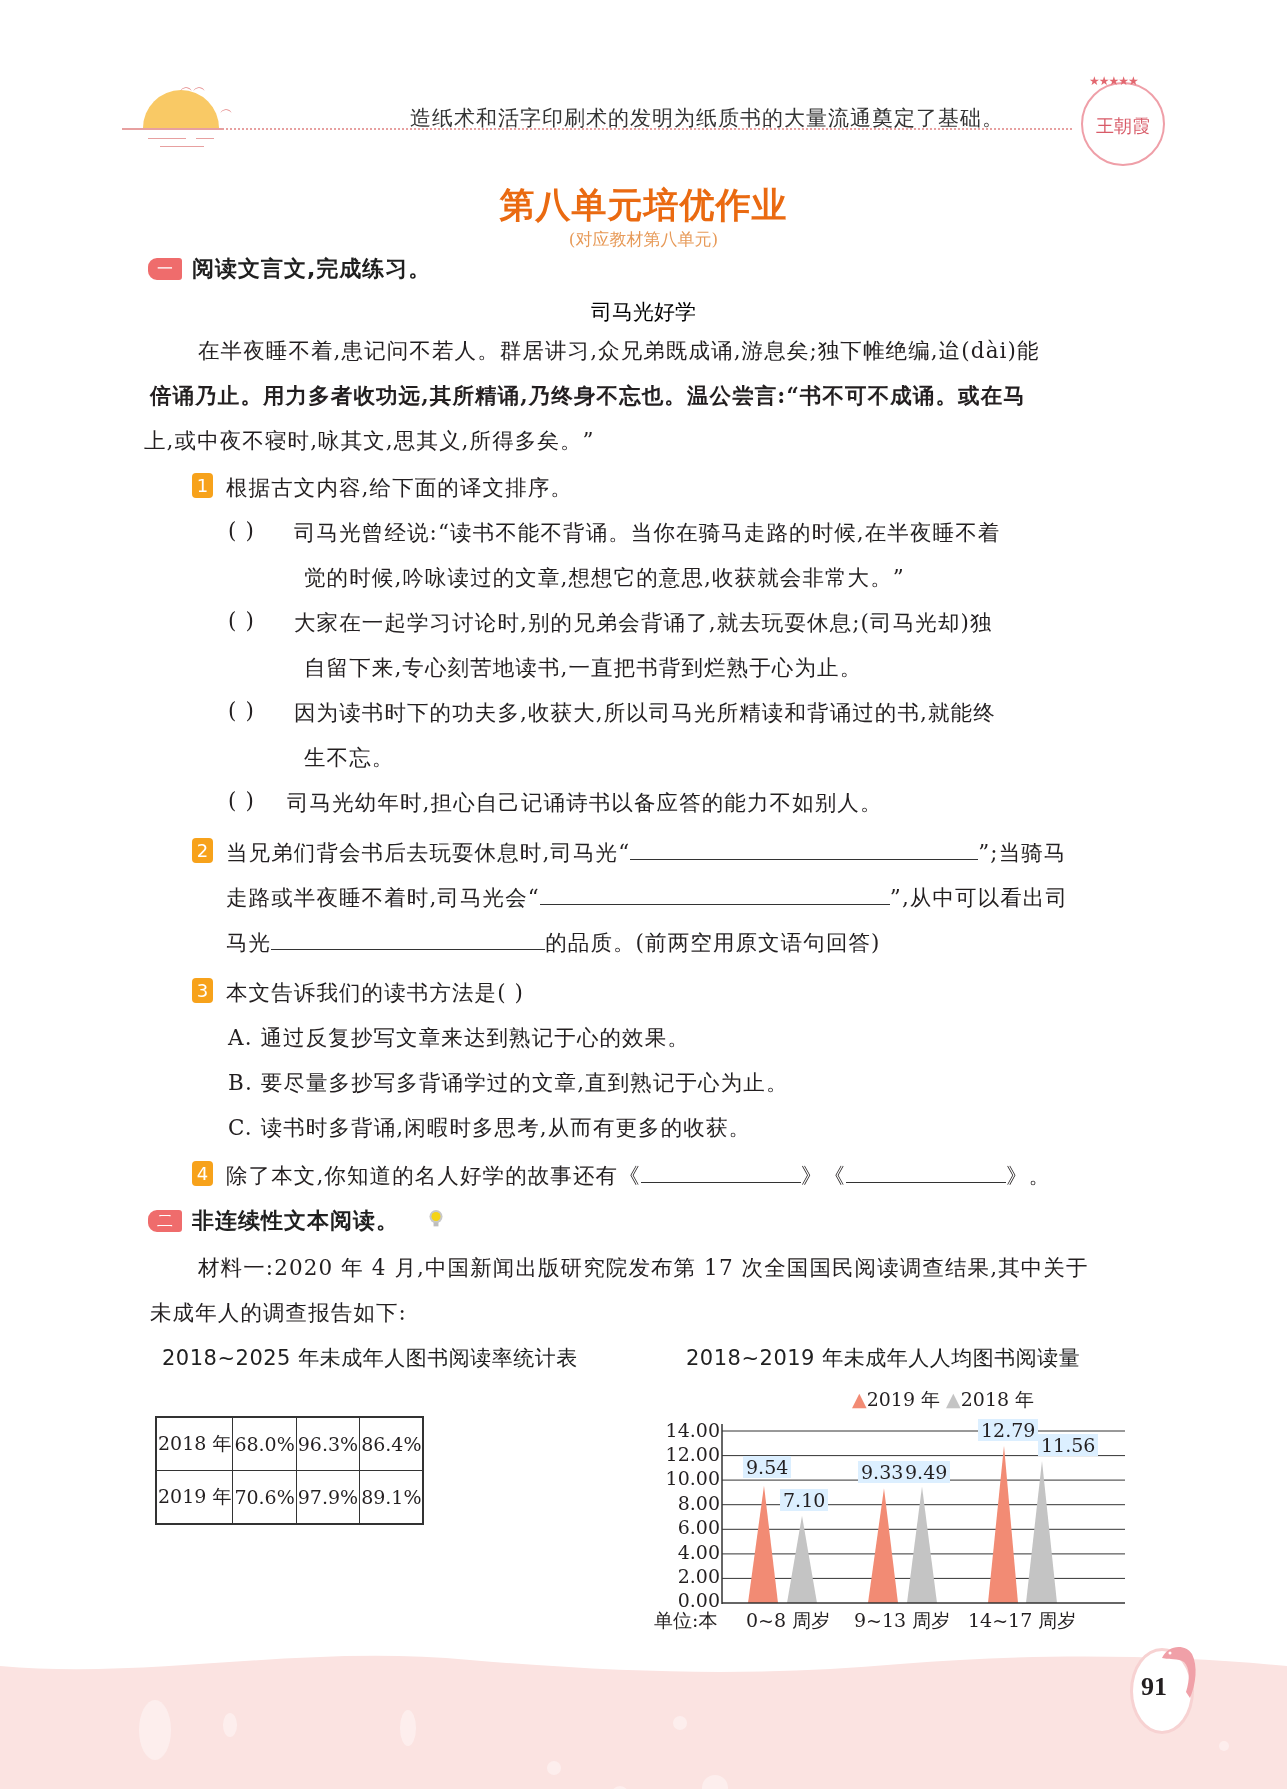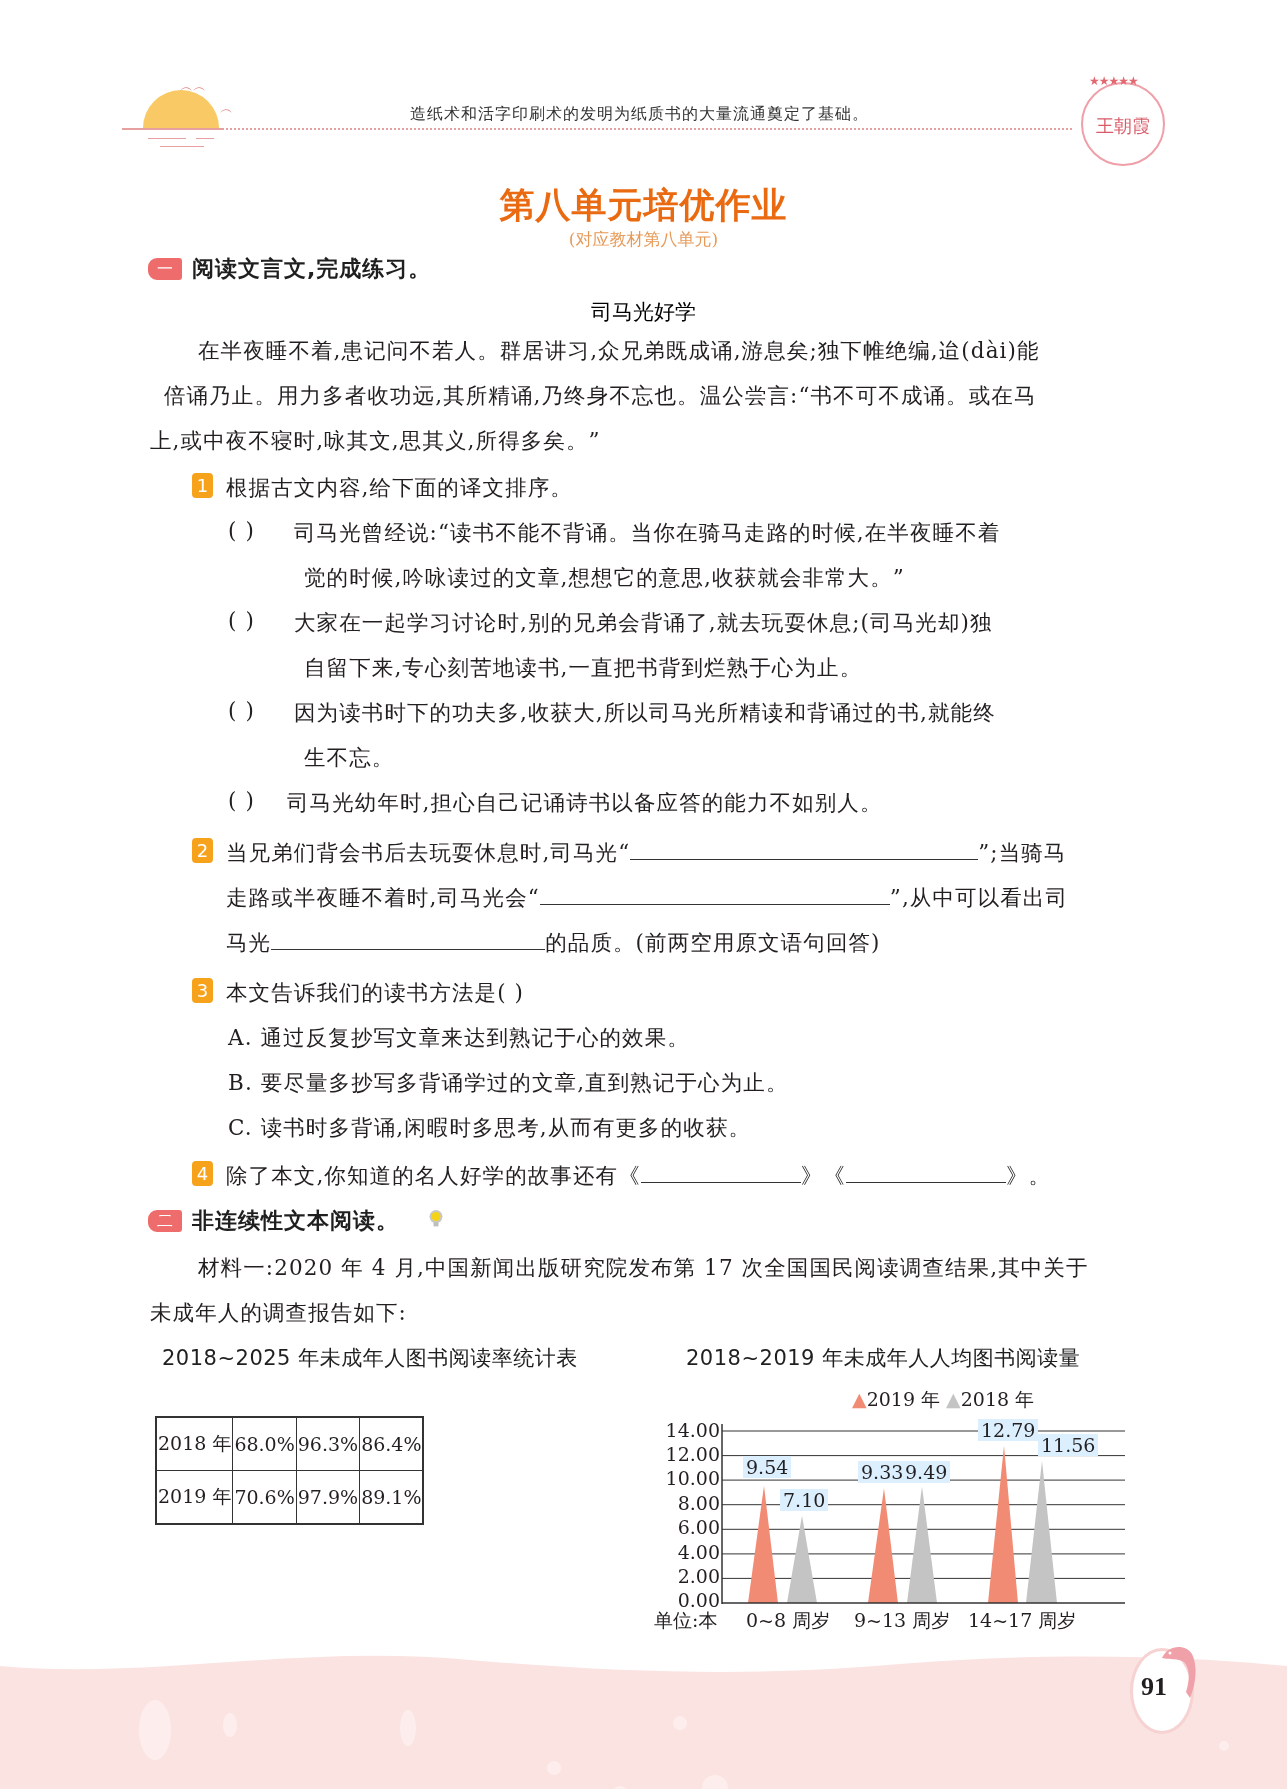--- a/index.html
+++ b/index.html
@@ -5,21 +5,21 @@
   html, body { margin: 0; padding: 0; }
   body { width: 1287px; height: 1789px; position: relative; background: #ffffff; overflow: hidden;
          font-family: "DejaVu Serif", "Liberation Serif", serif; color: #231f20; }
   .abs { position: absolute; }
 
   
   .sun { left: 143px; top: 90px; width: 76px; height: 38px; background: #f9c965; border-radius: 38px 38px 0 0; }
   .bird { font-size: 13px; color: #e48c8c; font-family: "DejaVu Sans", sans-serif; }
   .hdr-line { left: 122px; top: 128px; width: 950px; border-top: 2px dotted #e7a0a0; }
   .sea-line { height: 0; border-top: 2px solid #e7a0a0; }
-  .hdr-text { left: 410px; top: 104px; font-size: 16px; letter-spacing: 1px; color: #333; }
+  .hdr-text { left: 410px; top: 104px; font-size: 21px; letter-spacing: 1px; color: #333; }
   .stamp { left: 1081px; top: 82px; width: 80px; height: 80px; border: 2px solid #ef9fa8; border-radius: 50%; }
   .stamp .stars { position: absolute; top: -10px; left: 6px; font-size: 12px; color: #e2676f; letter-spacing: -1px; }
   .stamp .name { position: absolute; top: 30px; left: 0; width: 80px; text-align: center; font-size: 18px; color: #d85b68; }
 
   
   .title { left: 0; width: 1287px; top: 182px; text-align: center; font-size: 35px; font-weight: bold;
            color: #ea6a11; font-family: "DejaVu Sans", sans-serif; letter-spacing: 1px; }
   .subtitle { left: 0; width: 1287px; top: 228px; text-align: center; font-size: 17px; color: #e79a58; }
 
   
@@ -75,22 +75,22 @@
 </div>
 
 <div class="abs title">第八单元培优作业</div>
 <div class="abs subtitle">(对应教材第八单元)</div>
 
 <div class="abs sec-badge" style="left:148px;top:258px;">一</div>
 <div class="abs sec-title" style="left:192px;top:254px;">阅读文言文,完成练习。</div>
 
 <div class="abs passage-title">司马光好学</div>
 <div class="abs line" style="left:198px;top:336px;">在半夜睡不着,患记问不若人。群居讲习,众兄弟既成诵,游息矣;独下帷绝编,迨(dài)能</div>
-<div class="abs line" style="left:164px;top:381px;">倍诵乃止。用力多者收功远,其所精诵,乃终身不忘也。温公尝言:“书不可不成诵。或在马</div>
-<div class="abs line" style="left:150px;top:426px;">上,或中夜不寝时,咏其文,思其义,所得多矣。”</div>
+<div class="abs line" style="left:150px;top:381px;font-weight:bold;">倍诵乃止。用力多者收功远,其所精诵,乃终身不忘也。温公尝言:“书不可不成诵。或在马</div>
+<div class="abs line" style="left:144px;top:426px;">上,或中夜不寝时,咏其文,思其义,所得多矣。”</div>
 
 <div class="abs q-badge" style="left:192px;top:473px;">1</div>
 <div class="abs line" style="left:226px;top:473px;">根据古文内容,给下面的译文排序。</div>
 
 <div class="abs line" style="left:228px;top:518px;">(       )</div>
 <div class="abs line" style="left:294px;top:518px;">司马光曾经说:“读书不能不背诵。当你在骑马走路的时候,在半夜睡不着</div>
 <div class="abs line" style="left:304px;top:563px;">觉的时候,吟咏读过的文章,想想它的意思,收获就会非常大。”</div>
 
 <div class="abs line" style="left:228px;top:608px;">(       )</div>
 <div class="abs line" style="left:294px;top:608px;">大家在一起学习讨论时,别的兄弟会背诵了,就去玩耍休息;(司马光却)独</div>

